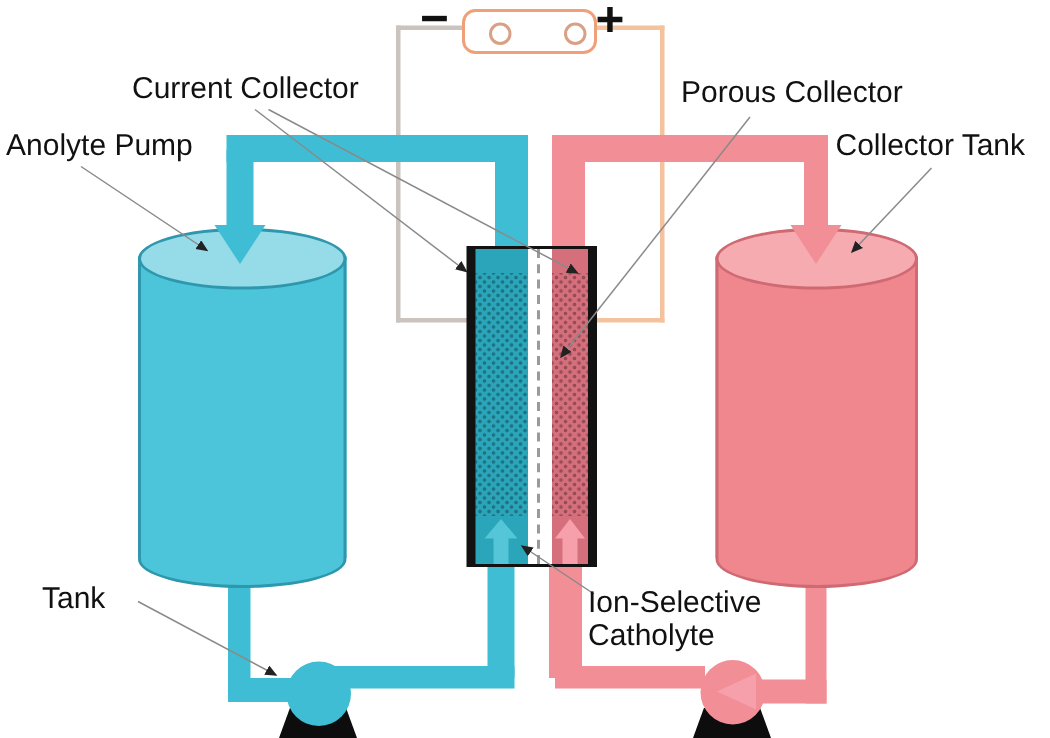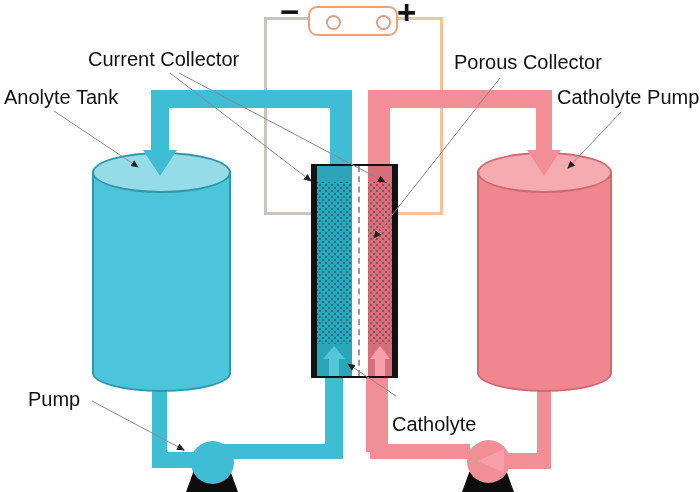--- a/index.html
+++ b/index.html
@@ -141,20 +141,21 @@
       <line x1="170" y1="73" x2="311" y2="181" marker-end="url(#ah)"></line>
       <line x1="179" y1="73" x2="385" y2="182" marker-end="url(#ah)"></line>
       <line x1="500" y1="78" x2="374" y2="238" marker-end="url(#ah)"></line>
       <line x1="54" y1="111" x2="138" y2="167" marker-end="url(#ah)"></line>
       <line x1="621" y1="112" x2="568" y2="168" marker-end="url(#ah)"></line>
       <line x1="92" y1="401" x2="184" y2="450" marker-end="url(#ah)"></line>
       <line x1="396" y1="396" x2="348" y2="364" marker-end="url(#ah)"></line>
     </g>
   </svg>
 
-  <span class="lbl" style="left:4px;top:86px;">Anolyte Tank</span>
+  <span class="lbl" style="left:4px;top:86px;">Anolyte Pump</span>
   <span class="lbl" style="left:88px;top:48px;">Current Collector</span>
   <span class="lbl" style="left:454px;top:51px;">Porous Collector</span>
-  <span class="lbl" style="left:557px;top:86px;">Catholyte Pump</span>
-  <span class="lbl" style="left:28px;top:388px;">Pump</span>
+  <span class="lbl" style="left:557px;top:86px;">Collector Tank</span>
+  <span class="lbl" style="left:28px;top:388px;">Tank</span>
+  <span class="lbl" style="left:392px;top:391px;">Ion-Selective</span>
   <span class="lbl" style="left:392px;top:413px;">Catholyte</span>
 
 </div>
 
 </body></html>

